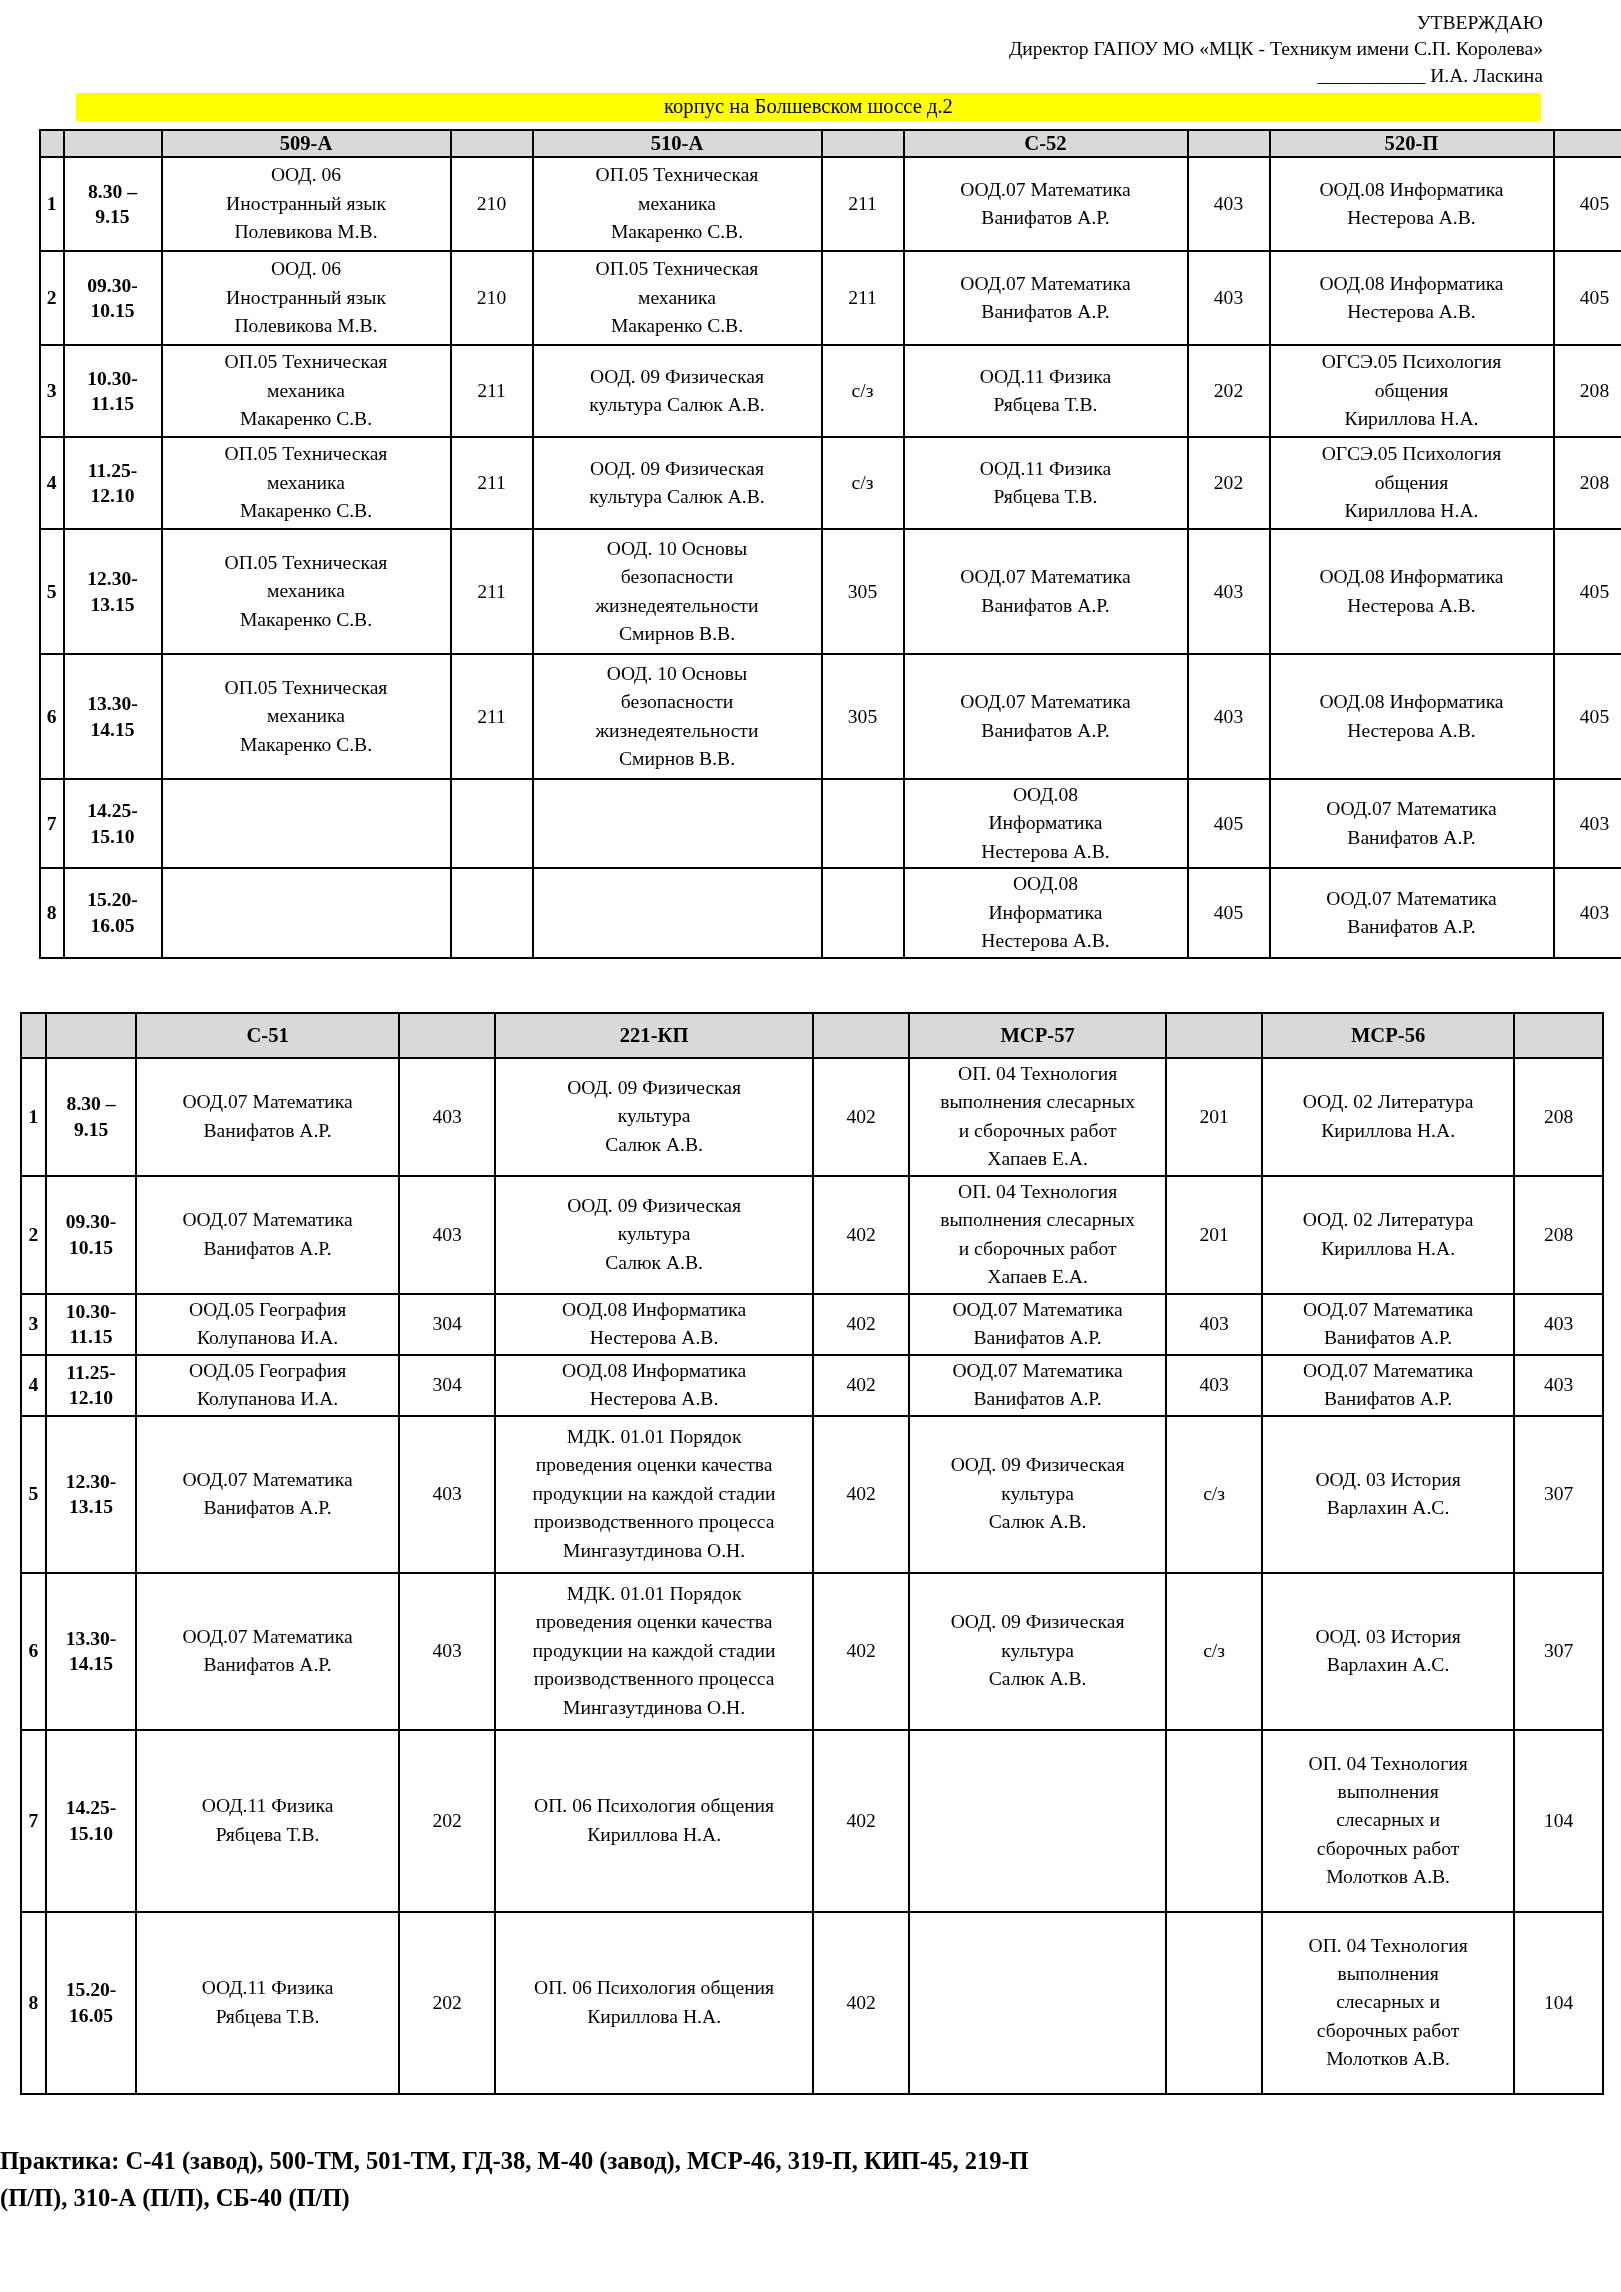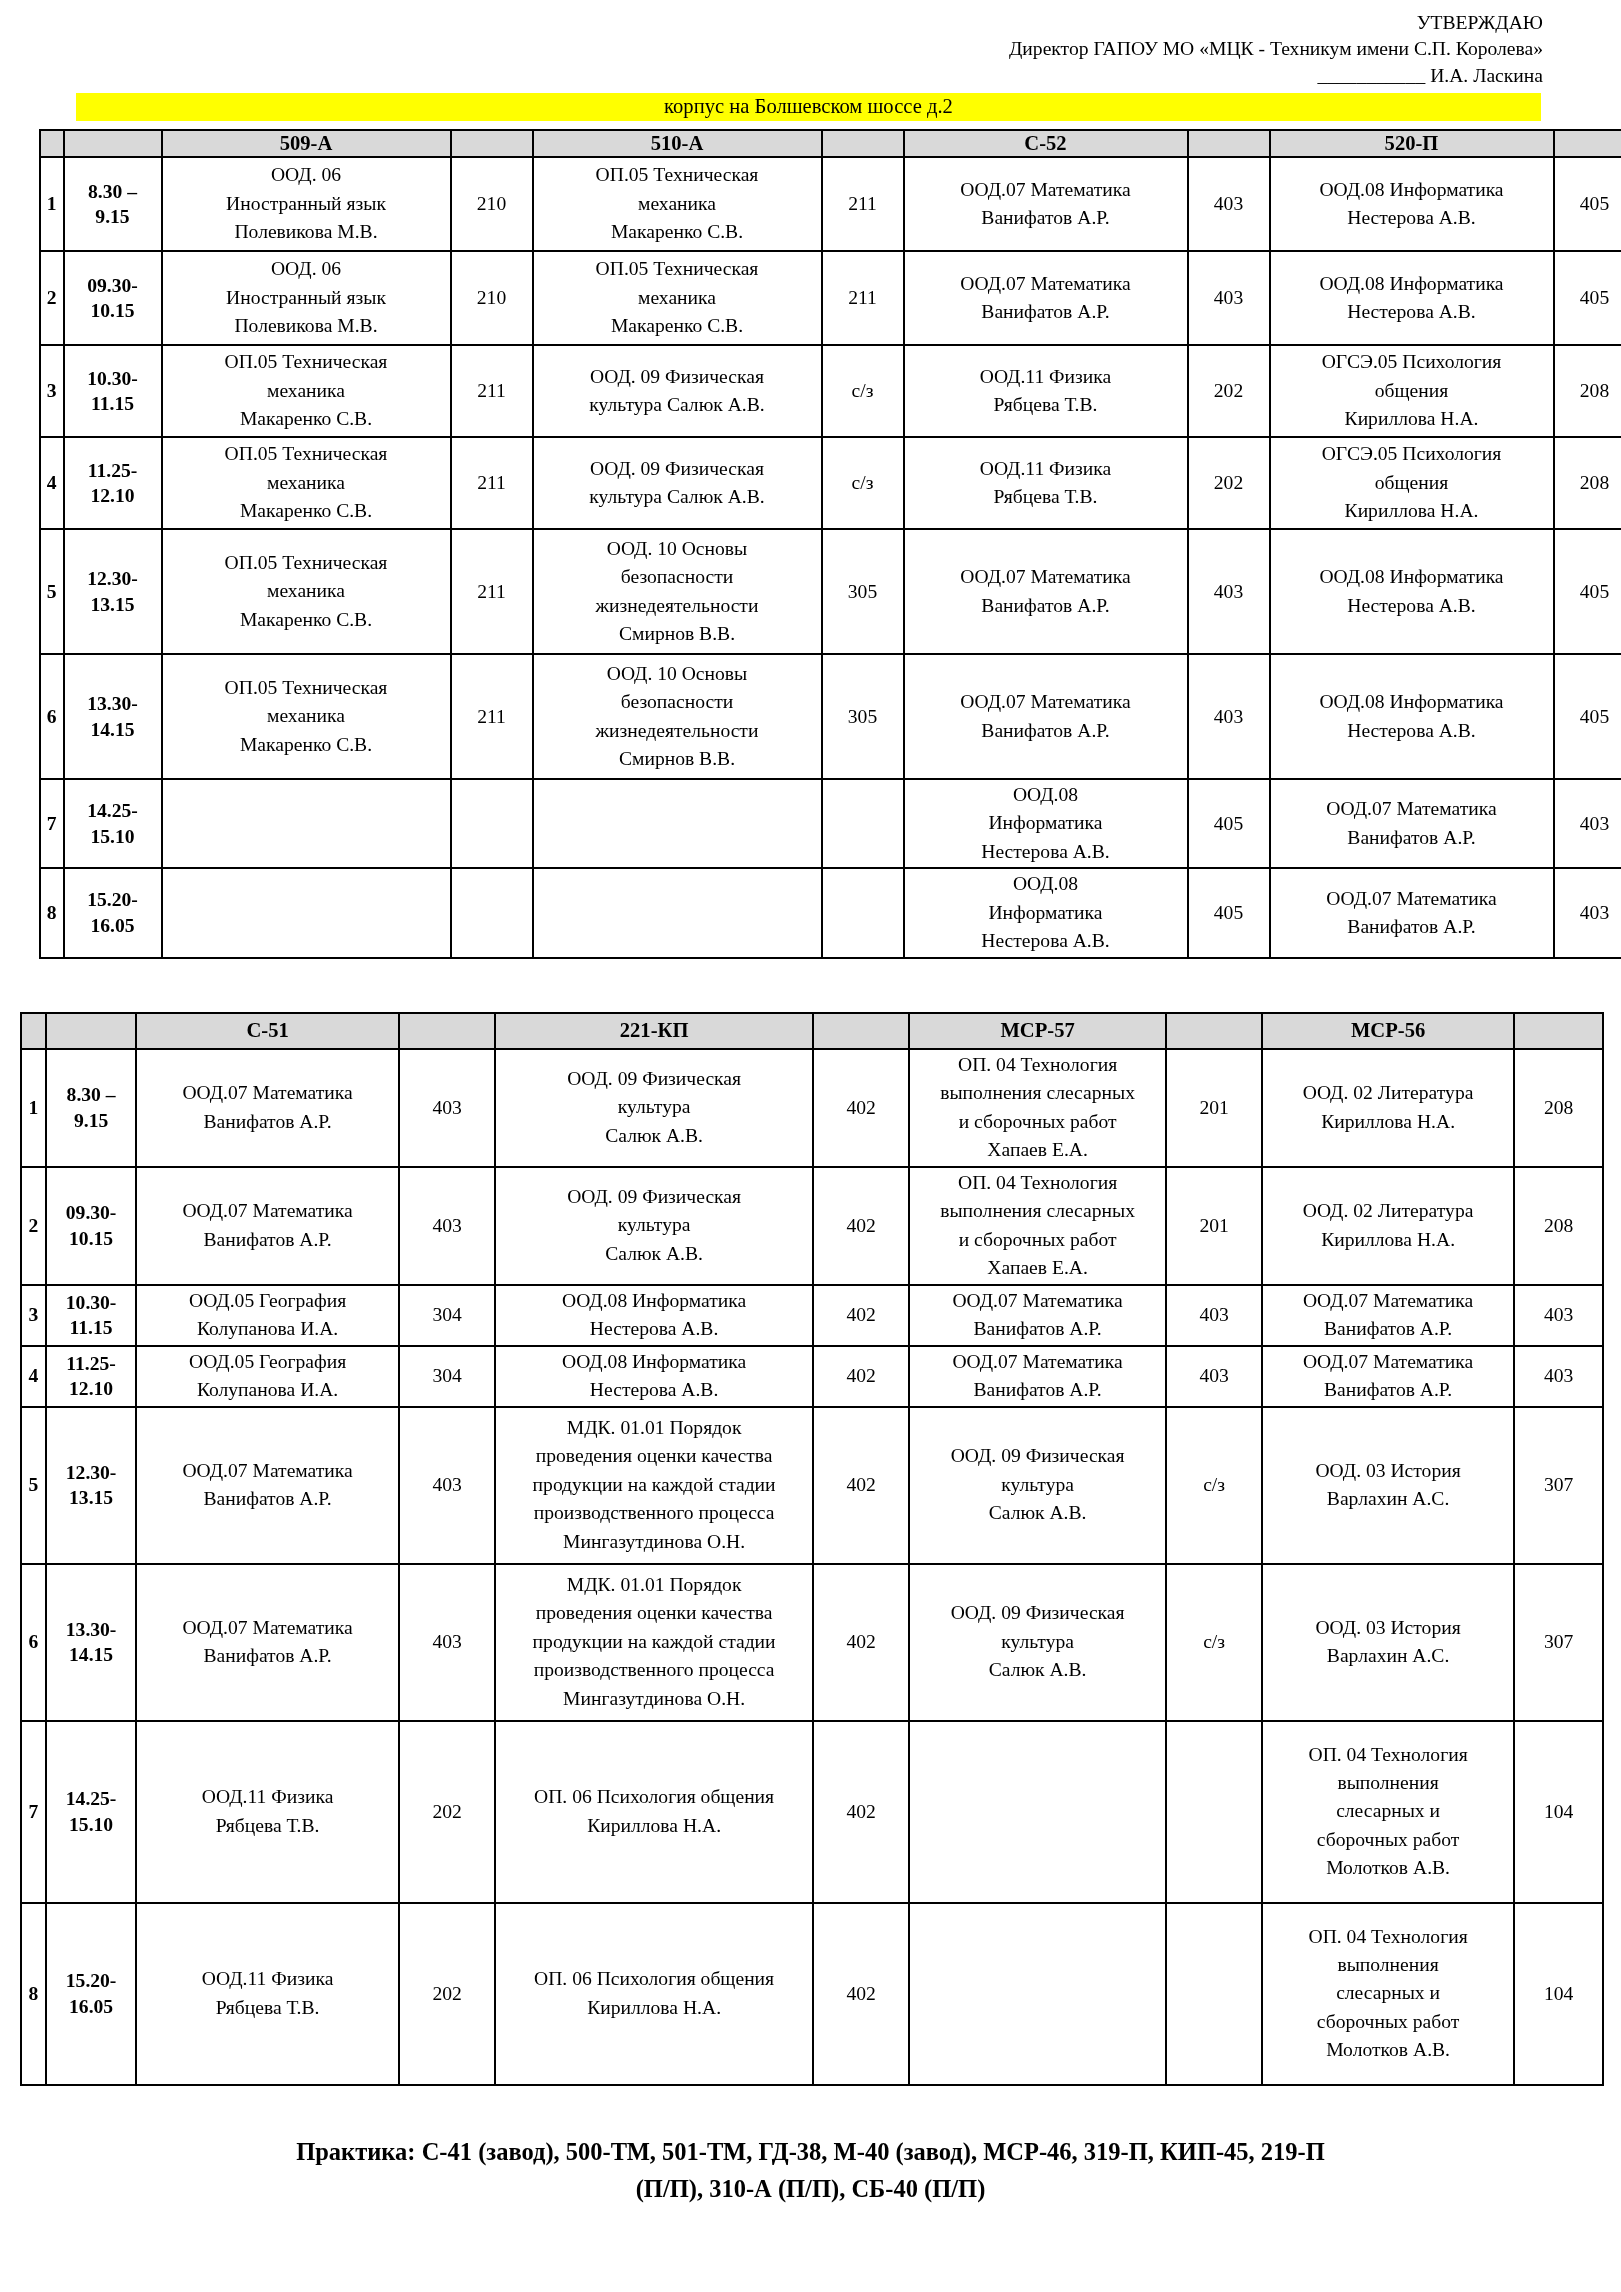--- a/index.html
+++ b/index.html
@@ -51,21 +51,21 @@
   table.schedule th {
     background: #d9d9d9;
     font-size: 20.6px;
     font-weight: bold;
   }
   td.num  { font-weight: bold; font-size: 19.6px; padding: 1px 1px; }
   td.time { font-weight: bold; font-size: 19.6px; line-height: 1.3; margin-left: 16px; }
   td.subj { font-size: 19.6px; line-height: 1.45; }
   td.room { font-size: 19.6px; }
   .practice-note {
-    text-align: center;
+    text-align: left;
     font-weight: bold;
     font-size: 24.5px;
     margin-top: 47px;
     line-height: 1.55;
     white-space: pre-line;
   }
 </style>
 </head>
 <body>
 
@@ -266,21 +266,21 @@
       <col style="width:263px">
           <col style="width:96px">
       <col style="width:318px">
           <col style="width:96px">
       <col style="width:257px">
           <col style="width:96px">
       <col style="width:252px">
           <col style="width:89px">
     </colgroup>
     <tbody>
-          <tr style="height:36px">
+          <tr style="height:45px">
       <th></th>
       <th></th>
       <th>С-51</th>
       <th></th>
       <th>221-КП</th>
       <th></th>
       <th>МСР-57</th>
       <th></th>
       <th>МСР-56</th>
       <th></th>

